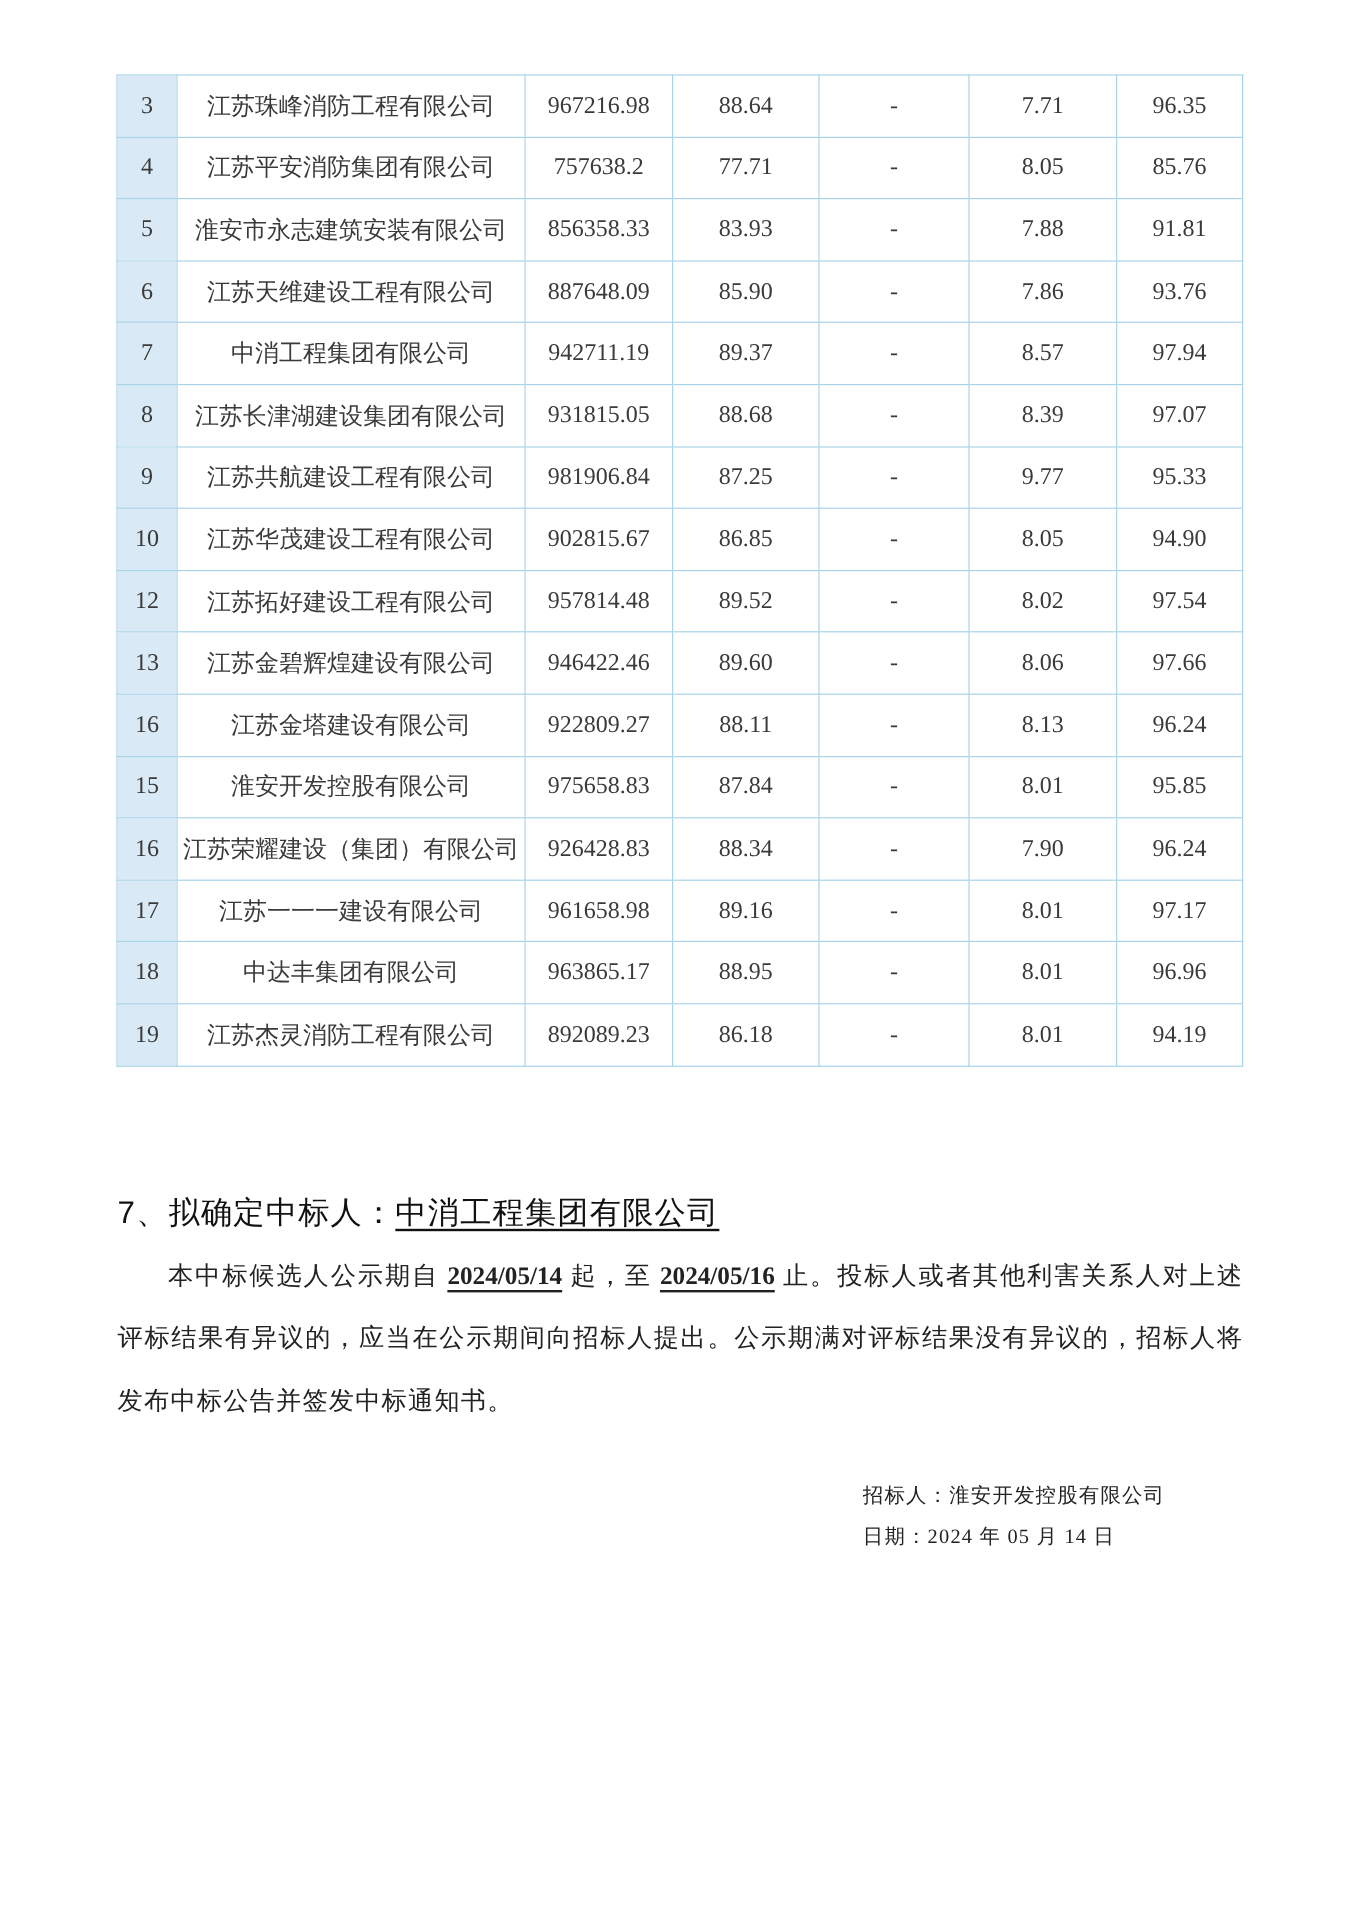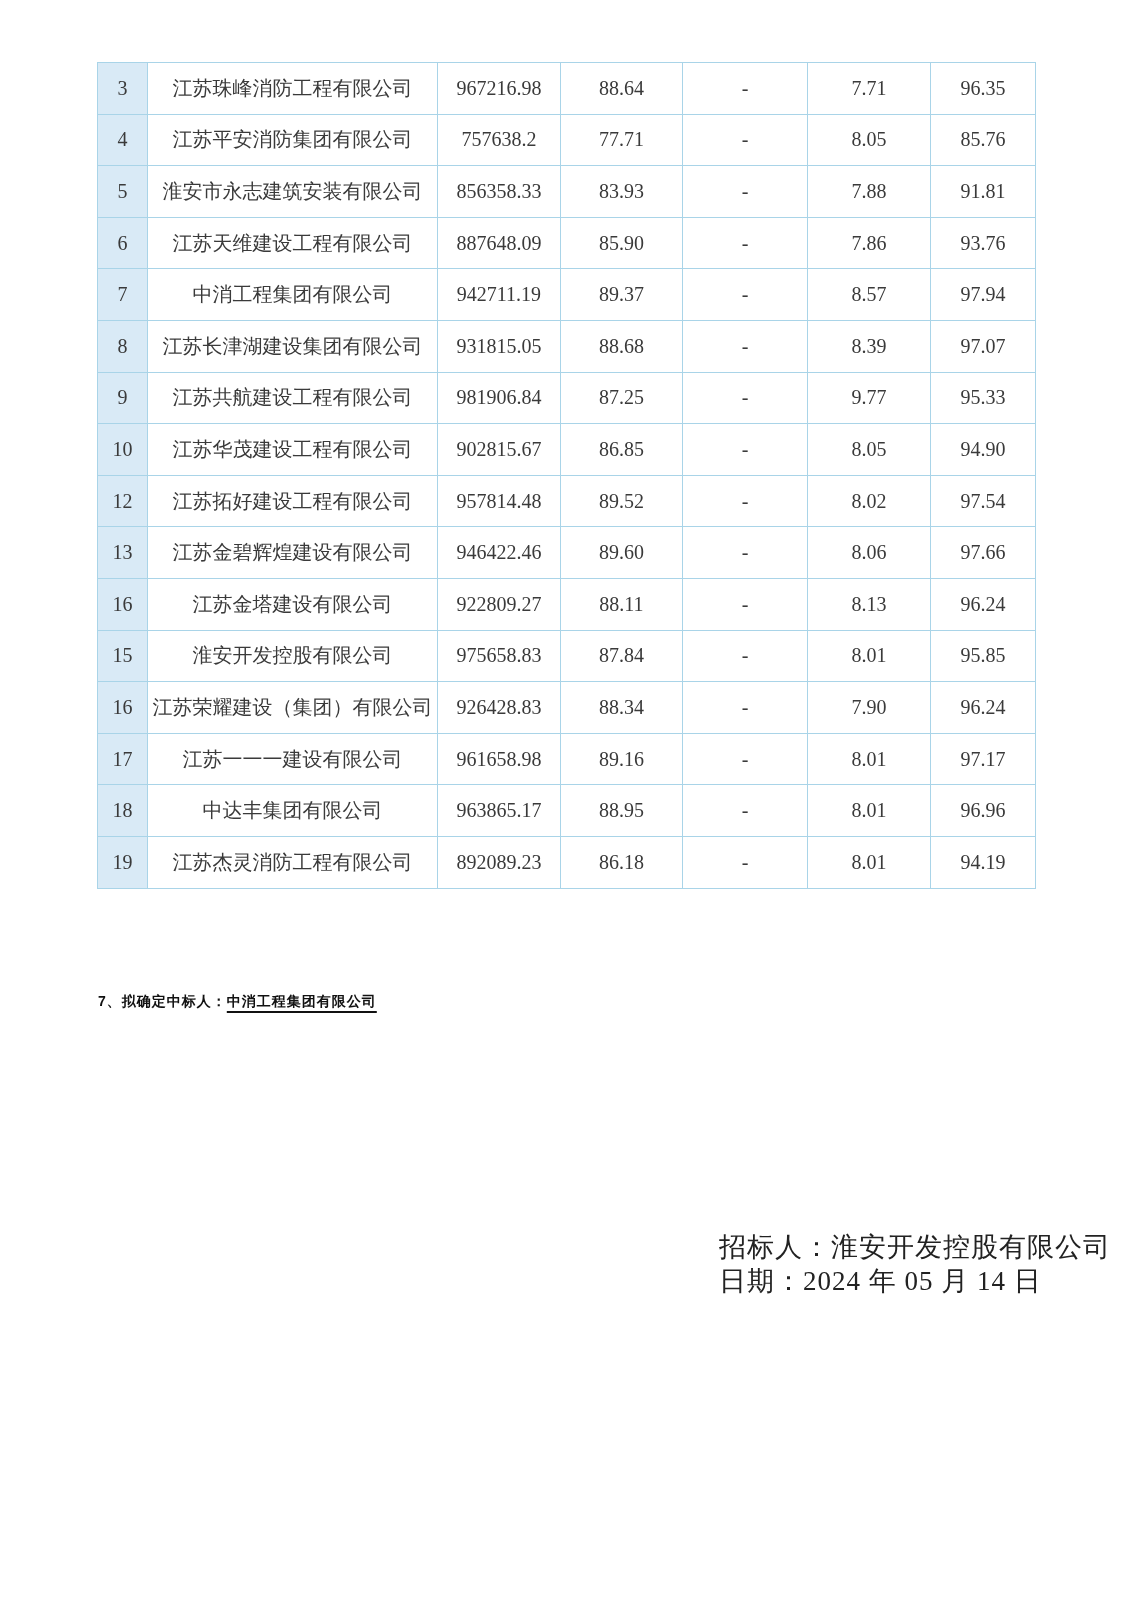--- a/index.html
+++ b/index.html
@@ -52,22 +52,22 @@
   col.c-s2    { width: 123px; }
   col.c-total { width: 105px; }
 
   
   .section7 {
     position: absolute;
     left: 98px;
     top: 993px;
     width: 938px;
     font-family: "Liberation Sans", "DejaVu Sans", sans-serif;
-    font-weight: bold;
-    font-size: 14px;
+    font-weight: normal;
+    font-size: 26px;
     color: #111111;
     letter-spacing: 1px;
   }
   .section7 .winner {
     text-decoration: underline;
     text-underline-offset: 5px;
     text-decoration-thickness: 2px;
   }
 
   
@@ -89,21 +89,21 @@
     text-underline-offset: 5px;
     text-decoration-thickness: 2px;
     letter-spacing: 0;
   }
 
   
   .signature {
     position: absolute;
     left: 719px;
     top: 1230px;
-    font-size: 27px;
+    font-size: 17px;
     line-height: 34px;
     color: #222222;
     letter-spacing: 1px;
   }
 </style>
 </head>
 <body>
 
 <div class="page">
 
@@ -280,19 +280,22 @@
       <td>94.19</td>
     </tr>
   </tbody>
     </table>
   </div>
 
   <div class="section7">
     <span>7、拟确定中标人：</span><span class="winner">中消工程集团有限公司</span>
   </div>
 
+  <div class="notice-paragraph">
+    <span>本中标候选人公示期自 </span><span class="date">2024/05/14</span><span> 起，至 </span><span class="date">2024/05/16</span><span> 止。投标人或者其他利害关系人对上述评标结果有异议的，应当在公示期间向招标人提出。公示期满对评标结果没有异议的，招标人将发布中标公告并签发中标通知书。</span>
+  </div>
 
   <div class="signature">
     <div>招标人：淮安开发控股有限公司</div>
     <div>日期：2024 年 05 月 14 日</div>
   </div>
 
 </div>
 
 </body></html>

